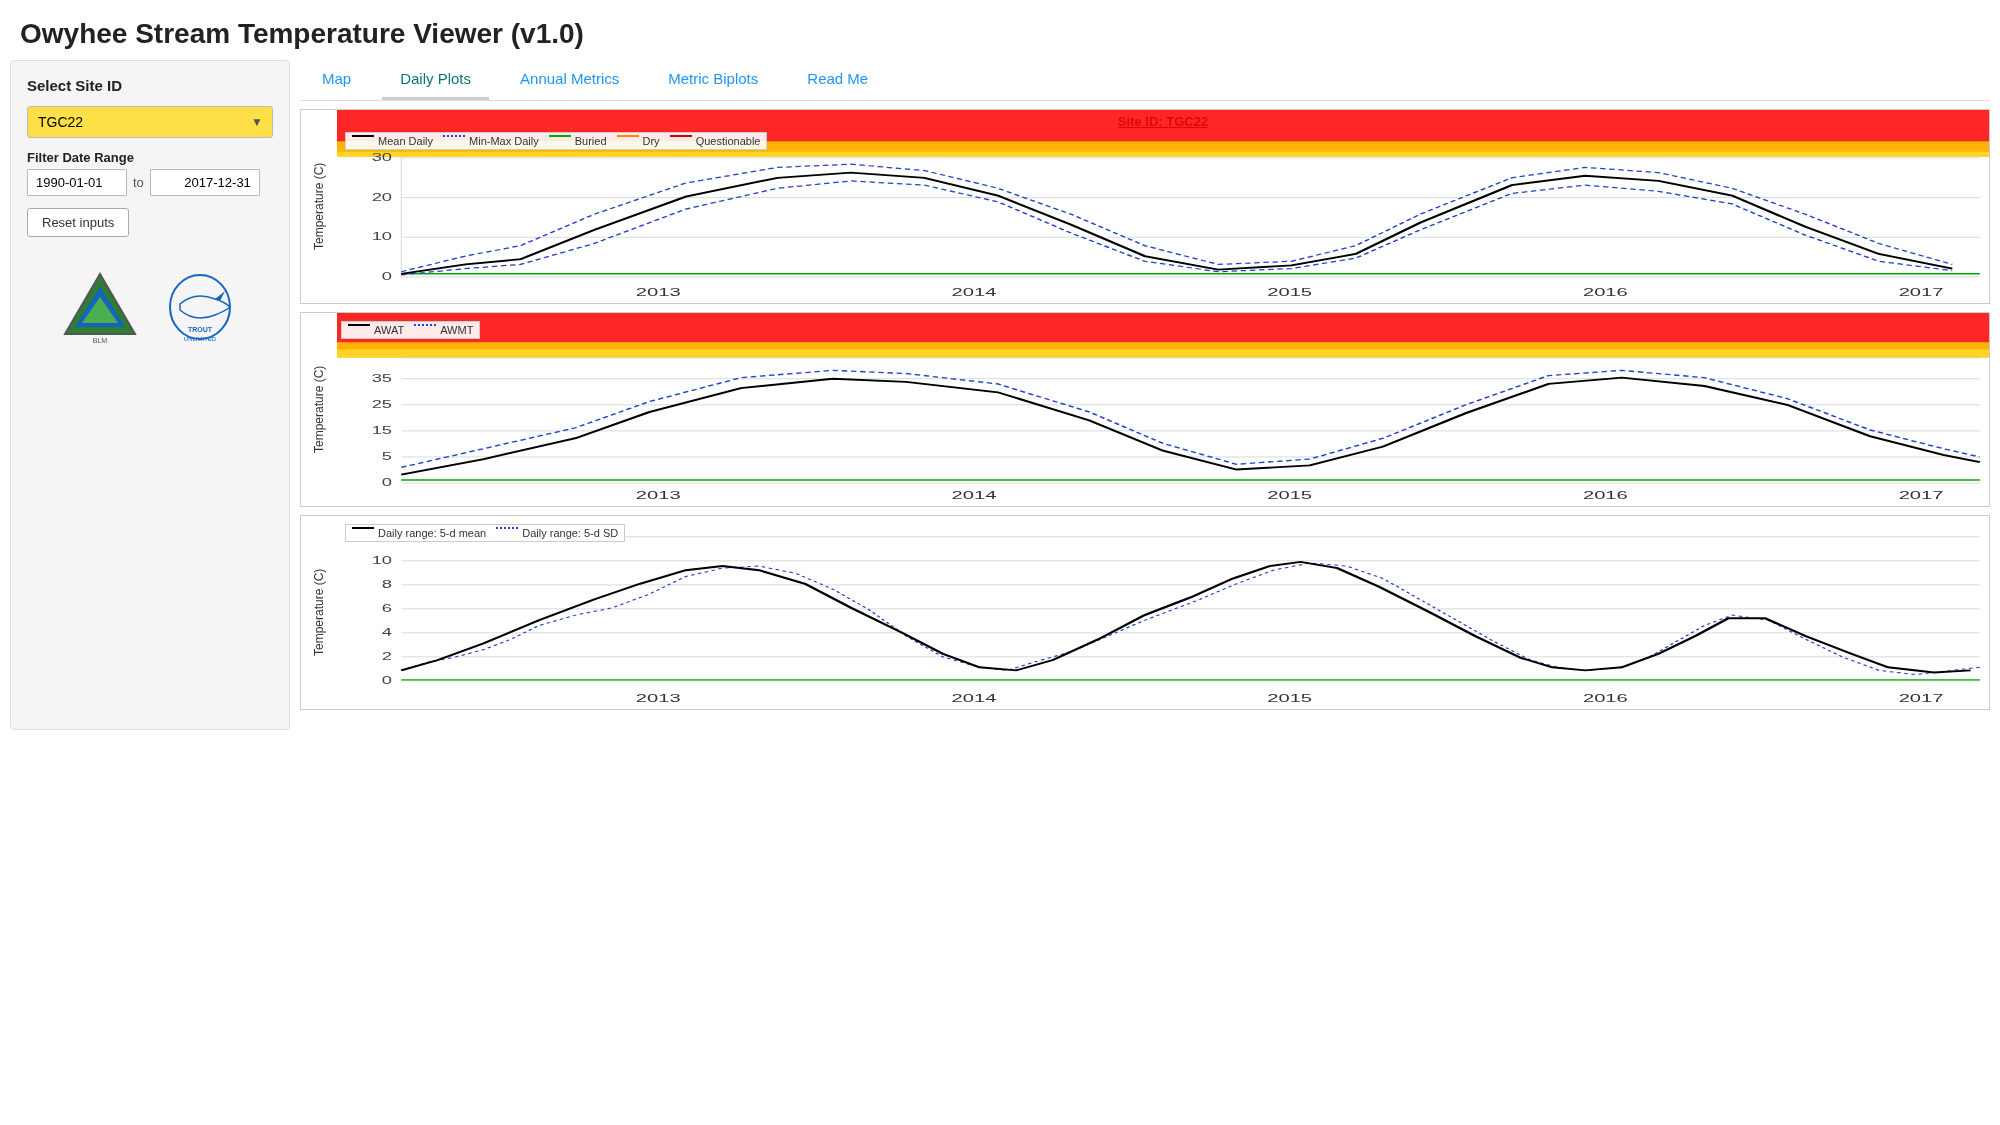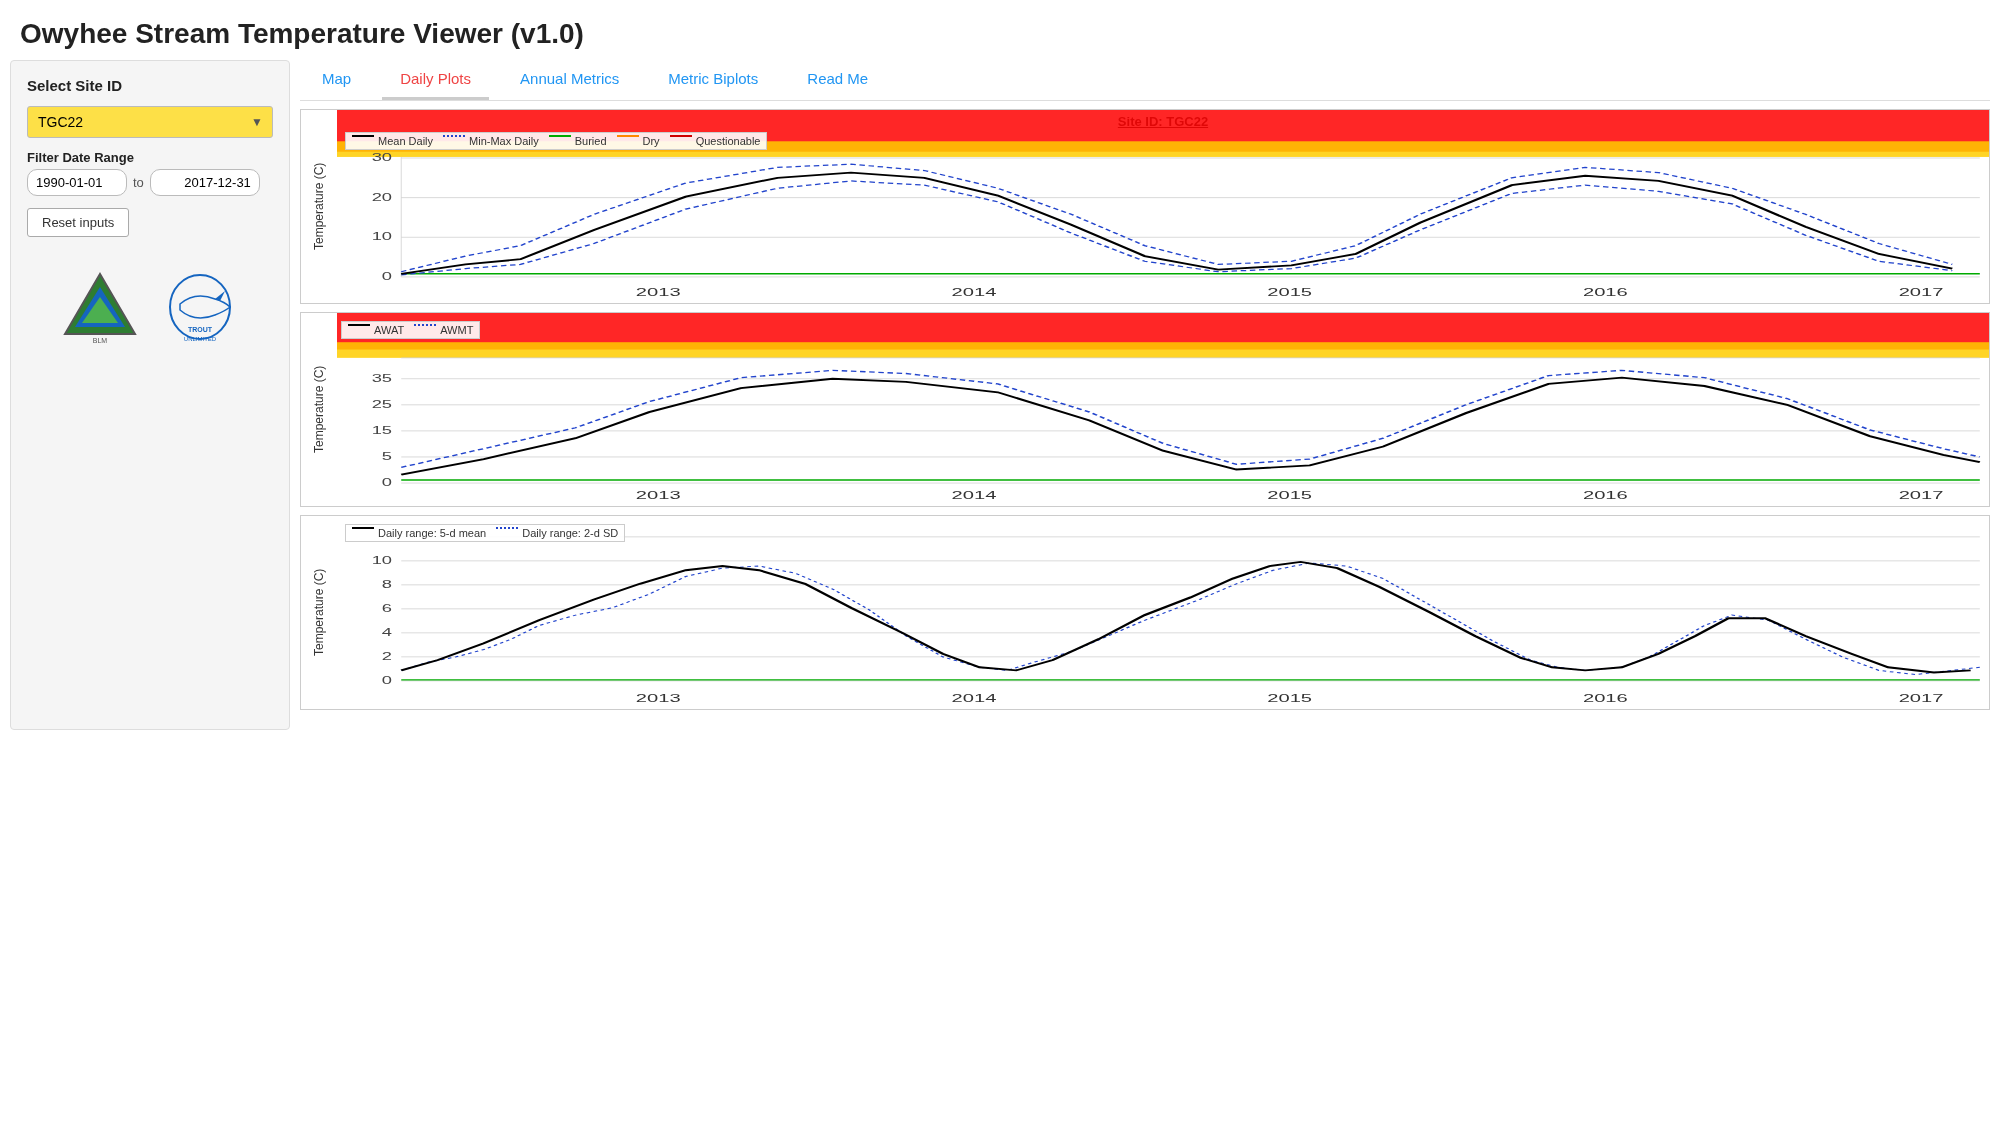--- a/index.html
+++ b/index.html
@@ -66,21 +66,21 @@
       color: #222;
       margin-bottom: 4px;
     }
     .date-range-row {
       display: flex;
       align-items: center;
       gap: 6px;
     }
     .date-input {
       border: 1px solid #bbb;
-      border-radius: 10px;
+      border-radius: 1px;
       padding: 5px 8px;
       font-size: 13px;
       width: 100px;
       background: #fff;
     }
     .to-label {
       font-size: 13px;
       color: #555;
     }
     .reset-btn {
@@ -128,21 +128,21 @@
       padding: 10px 18px;
       font-size: 15px;
       cursor: pointer;
       border: none;
       background: none;
       color: #2196F3;
       border-bottom: 3px solid transparent;
       text-decoration: none;
     }
     .tab.active {
-      color: #ef4444;
+      color: #0f766e;
       border-bottom: 3px solid #ccc;
       font-weight: normal;
     }
     .charts-area {
       display: flex;
       flex-direction: column;
       gap: 8px;
       padding-bottom: 20px;
     }
     .chart-container {
@@ -409,21 +409,21 @@
         <div class="chart-yaxis-label">Temperature (C)</div>
         <div class="chart-inner">
 
           <div class="chart-legend" style="top:8px; left:8px;">
             <div class="legend-item">
               <span class="legend-line" style="background:#000;"></span>
               <span>Daily range: 5-d mean</span>
             </div>
             <div class="legend-item">
               <span class="legend-dotted" style="border-color:#2244cc;"></span>
-              <span>Daily range: 2-d SD</span>
+              <span>Daily range: 5-d SD</span>
             </div>
           </div>
 
           <svg class="chart-svg" viewBox="0 0 900 185" preserveAspectRatio="none">
 
             <rect x="0" y="0" width="900" height="185" fill="white"></rect>
 
             <line x1="35" y1="158" x2="895" y2="158" stroke="#ccc" stroke-width="0.5"></line>
             <line x1="35" y1="135" x2="895" y2="135" stroke="#ccc" stroke-width="0.5"></line>
             <line x1="35" y1="112" x2="895" y2="112" stroke="#ccc" stroke-width="0.5"></line>

